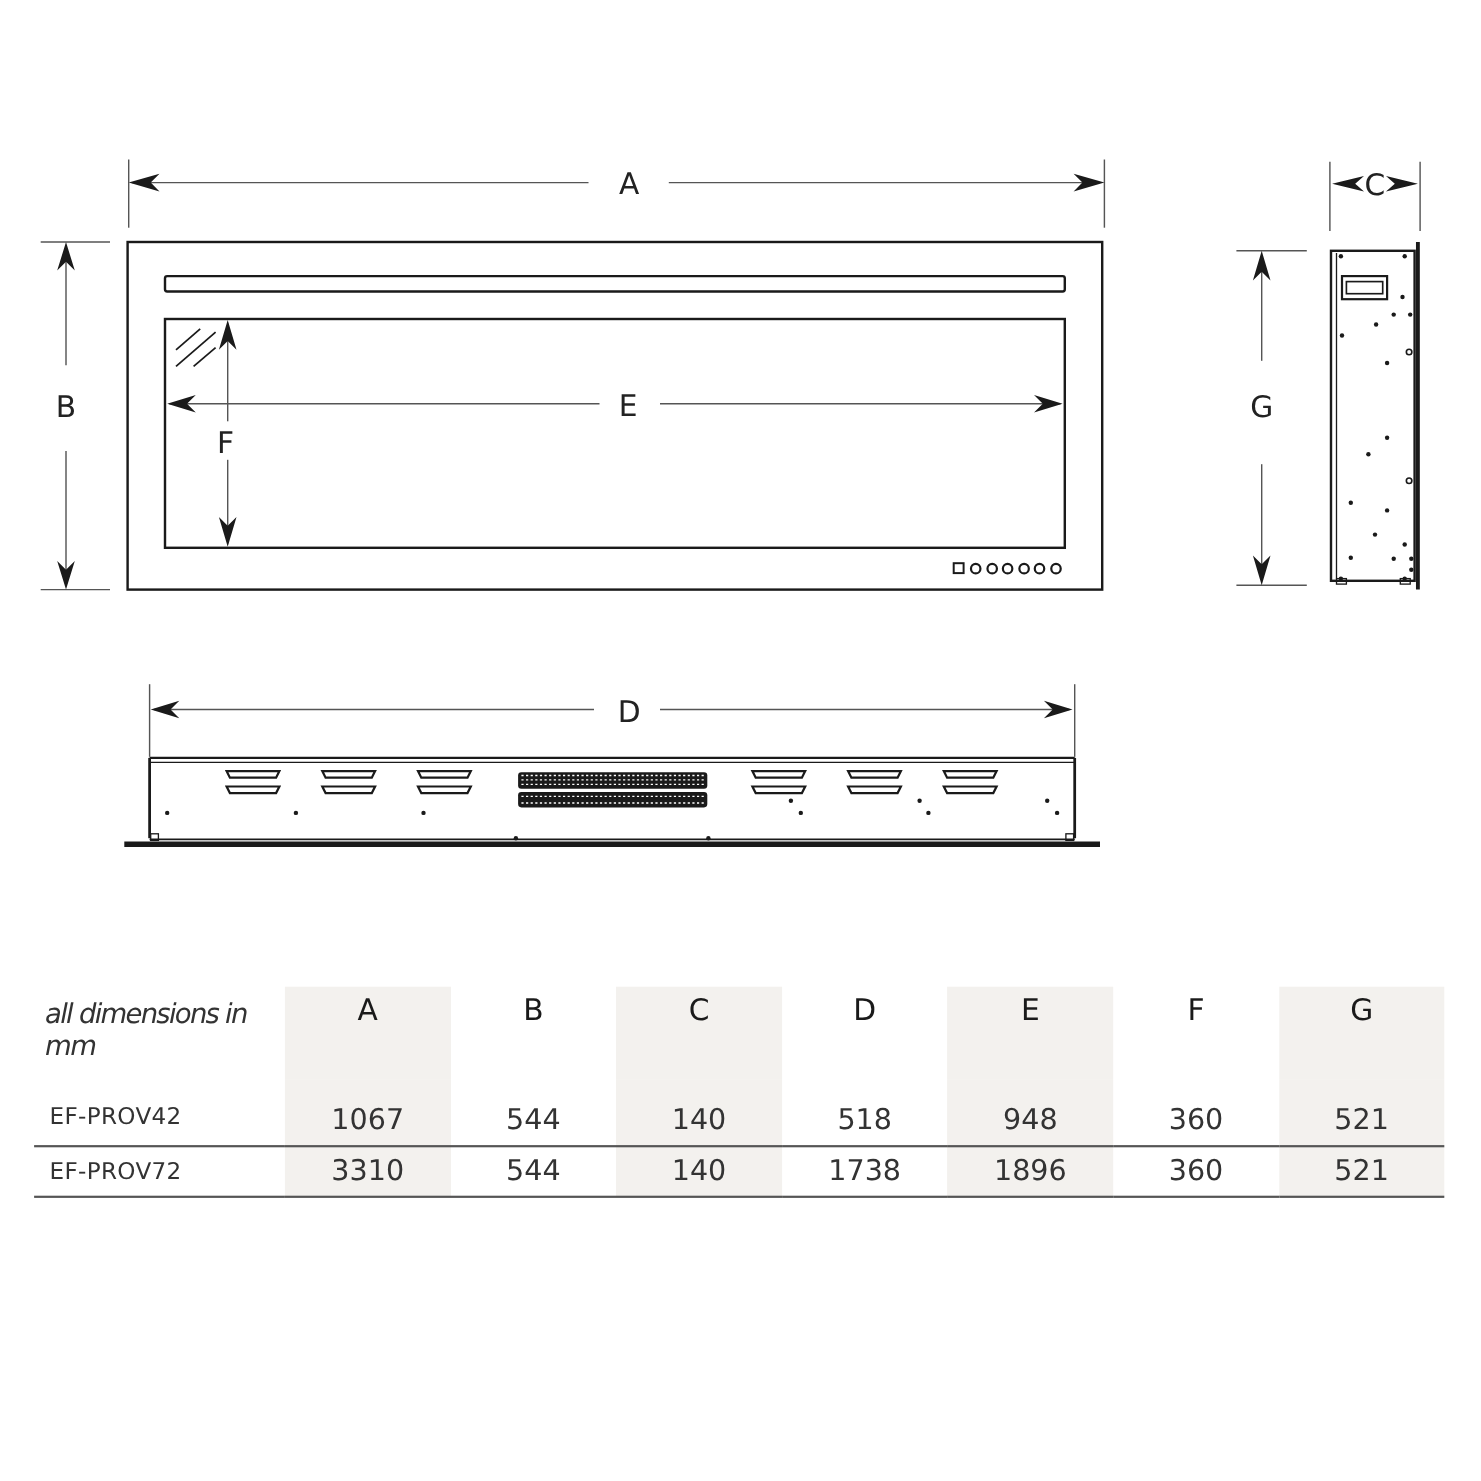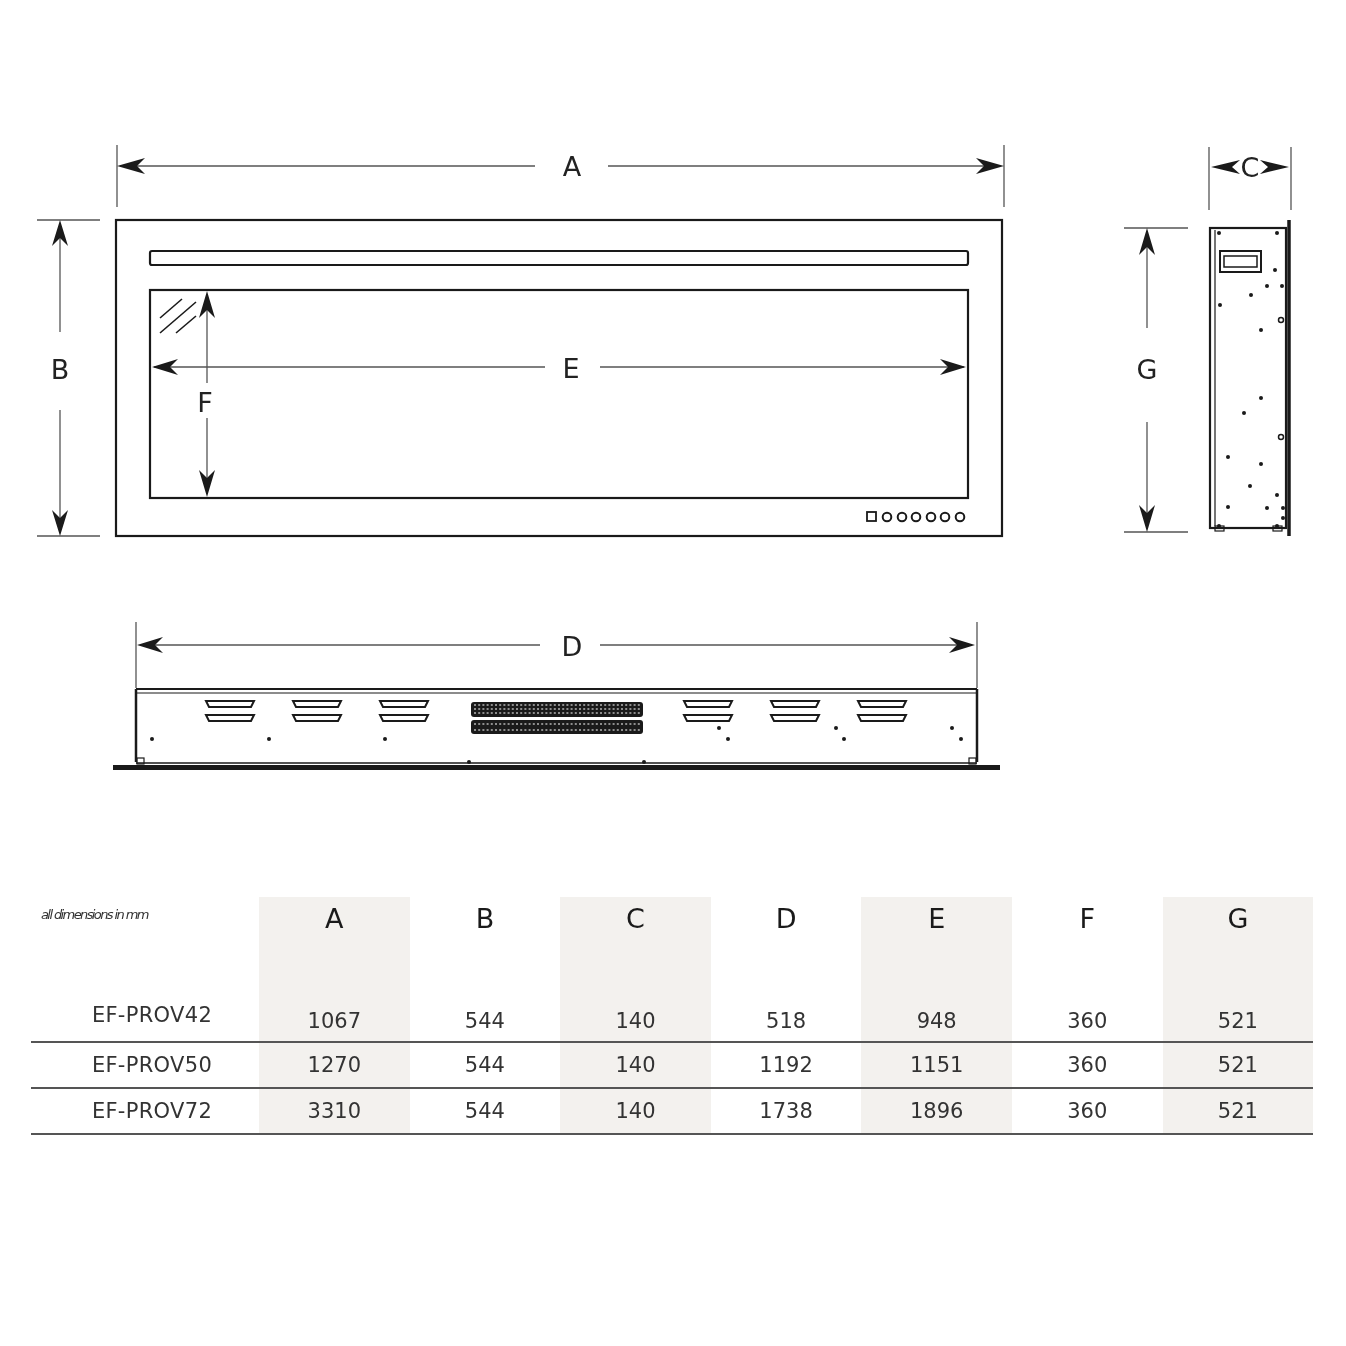--- a/index.html
+++ b/index.html
@@ -11,24 +11,24 @@
   .outline { stroke: #1a1a1a; stroke-width: 2.2; fill: none; }
   .arrow { fill: #1a1a1a; }
   .dot { fill: #1a1a1a; }
 
   #spec-table-wrap { position: absolute; left: 31px; top: 897px; width: 1282px; }
   table.spec { border-collapse: collapse; width: 1282px; table-layout: fixed; }
   table.spec col.model-col { width: 228px; }
   table.spec col.val-col { width: 150.6px; }
   table.spec th, table.spec td { padding: 0; text-align: center; font-weight: normal; }
   table.spec th { height: 74px; vertical-align: top; padding-top: 6px; font-size: 27px; color: #1a1a1a; }
-  table.spec th.unit-note { text-align: left; font-style: italic; font-size: 13px; letter-spacing: -1.6px;
+  table.spec th.unit-note { text-align: left; font-style: italic; font-size: 25px; letter-spacing: -1.6px;
                              color: #333; padding-top: 10px; padding-left: 10px; }
-  table.spec td { font-size: 21px; color: #333; height: 44px; }
-  table.spec td.model { text-align: center; padding-left: 14px; font-size: 21px; letter-spacing: 0.3px; }
+  table.spec td { font-size: 26px; color: #333; height: 44px; }
+  table.spec td.model { text-align: left; padding-left: 14px; font-size: 21px; letter-spacing: 0.3px; }
   table.spec tr.first-row td { height: 46px; vertical-align: bottom; padding-bottom: 8px; }
   table.spec tr.first-row td.model { padding-bottom: 14px; }
   table.spec tbody tr { border-bottom: 2px solid #555; }
   table.spec .shade { background: #f3f1ee; }
 </style>
 </head>
 <body>
 
 <svg id="drawing" viewBox="0 0 1346 820" xmlns="http://www.w3.org/2000/svg">
 
@@ -241,30 +241,20 @@
         <td class="model">EF-PROV42</td>
         <td class="shade">1067</td>
         <td>544</td>
         <td class="shade">140</td>
         <td>518</td>
         <td class="shade">948</td>
         <td>360</td>
         <td class="shade">521</td>
       </tr>
       <tr>
-        <td class="model">EF-PROV50</td>
-        <td class="shade">1270</td>
-        <td>544</td>
-        <td class="shade">140</td>
-        <td>1192</td>
-        <td class="shade">1151</td>
-        <td>360</td>
-        <td class="shade">521</td>
-      </tr>
-      <tr>
         <td class="model">EF-PROV72</td>
         <td class="shade">3310</td>
         <td>544</td>
         <td class="shade">140</td>
         <td>1738</td>
         <td class="shade">1896</td>
         <td>360</td>
         <td class="shade">521</td>
       </tr>
     </tbody>

